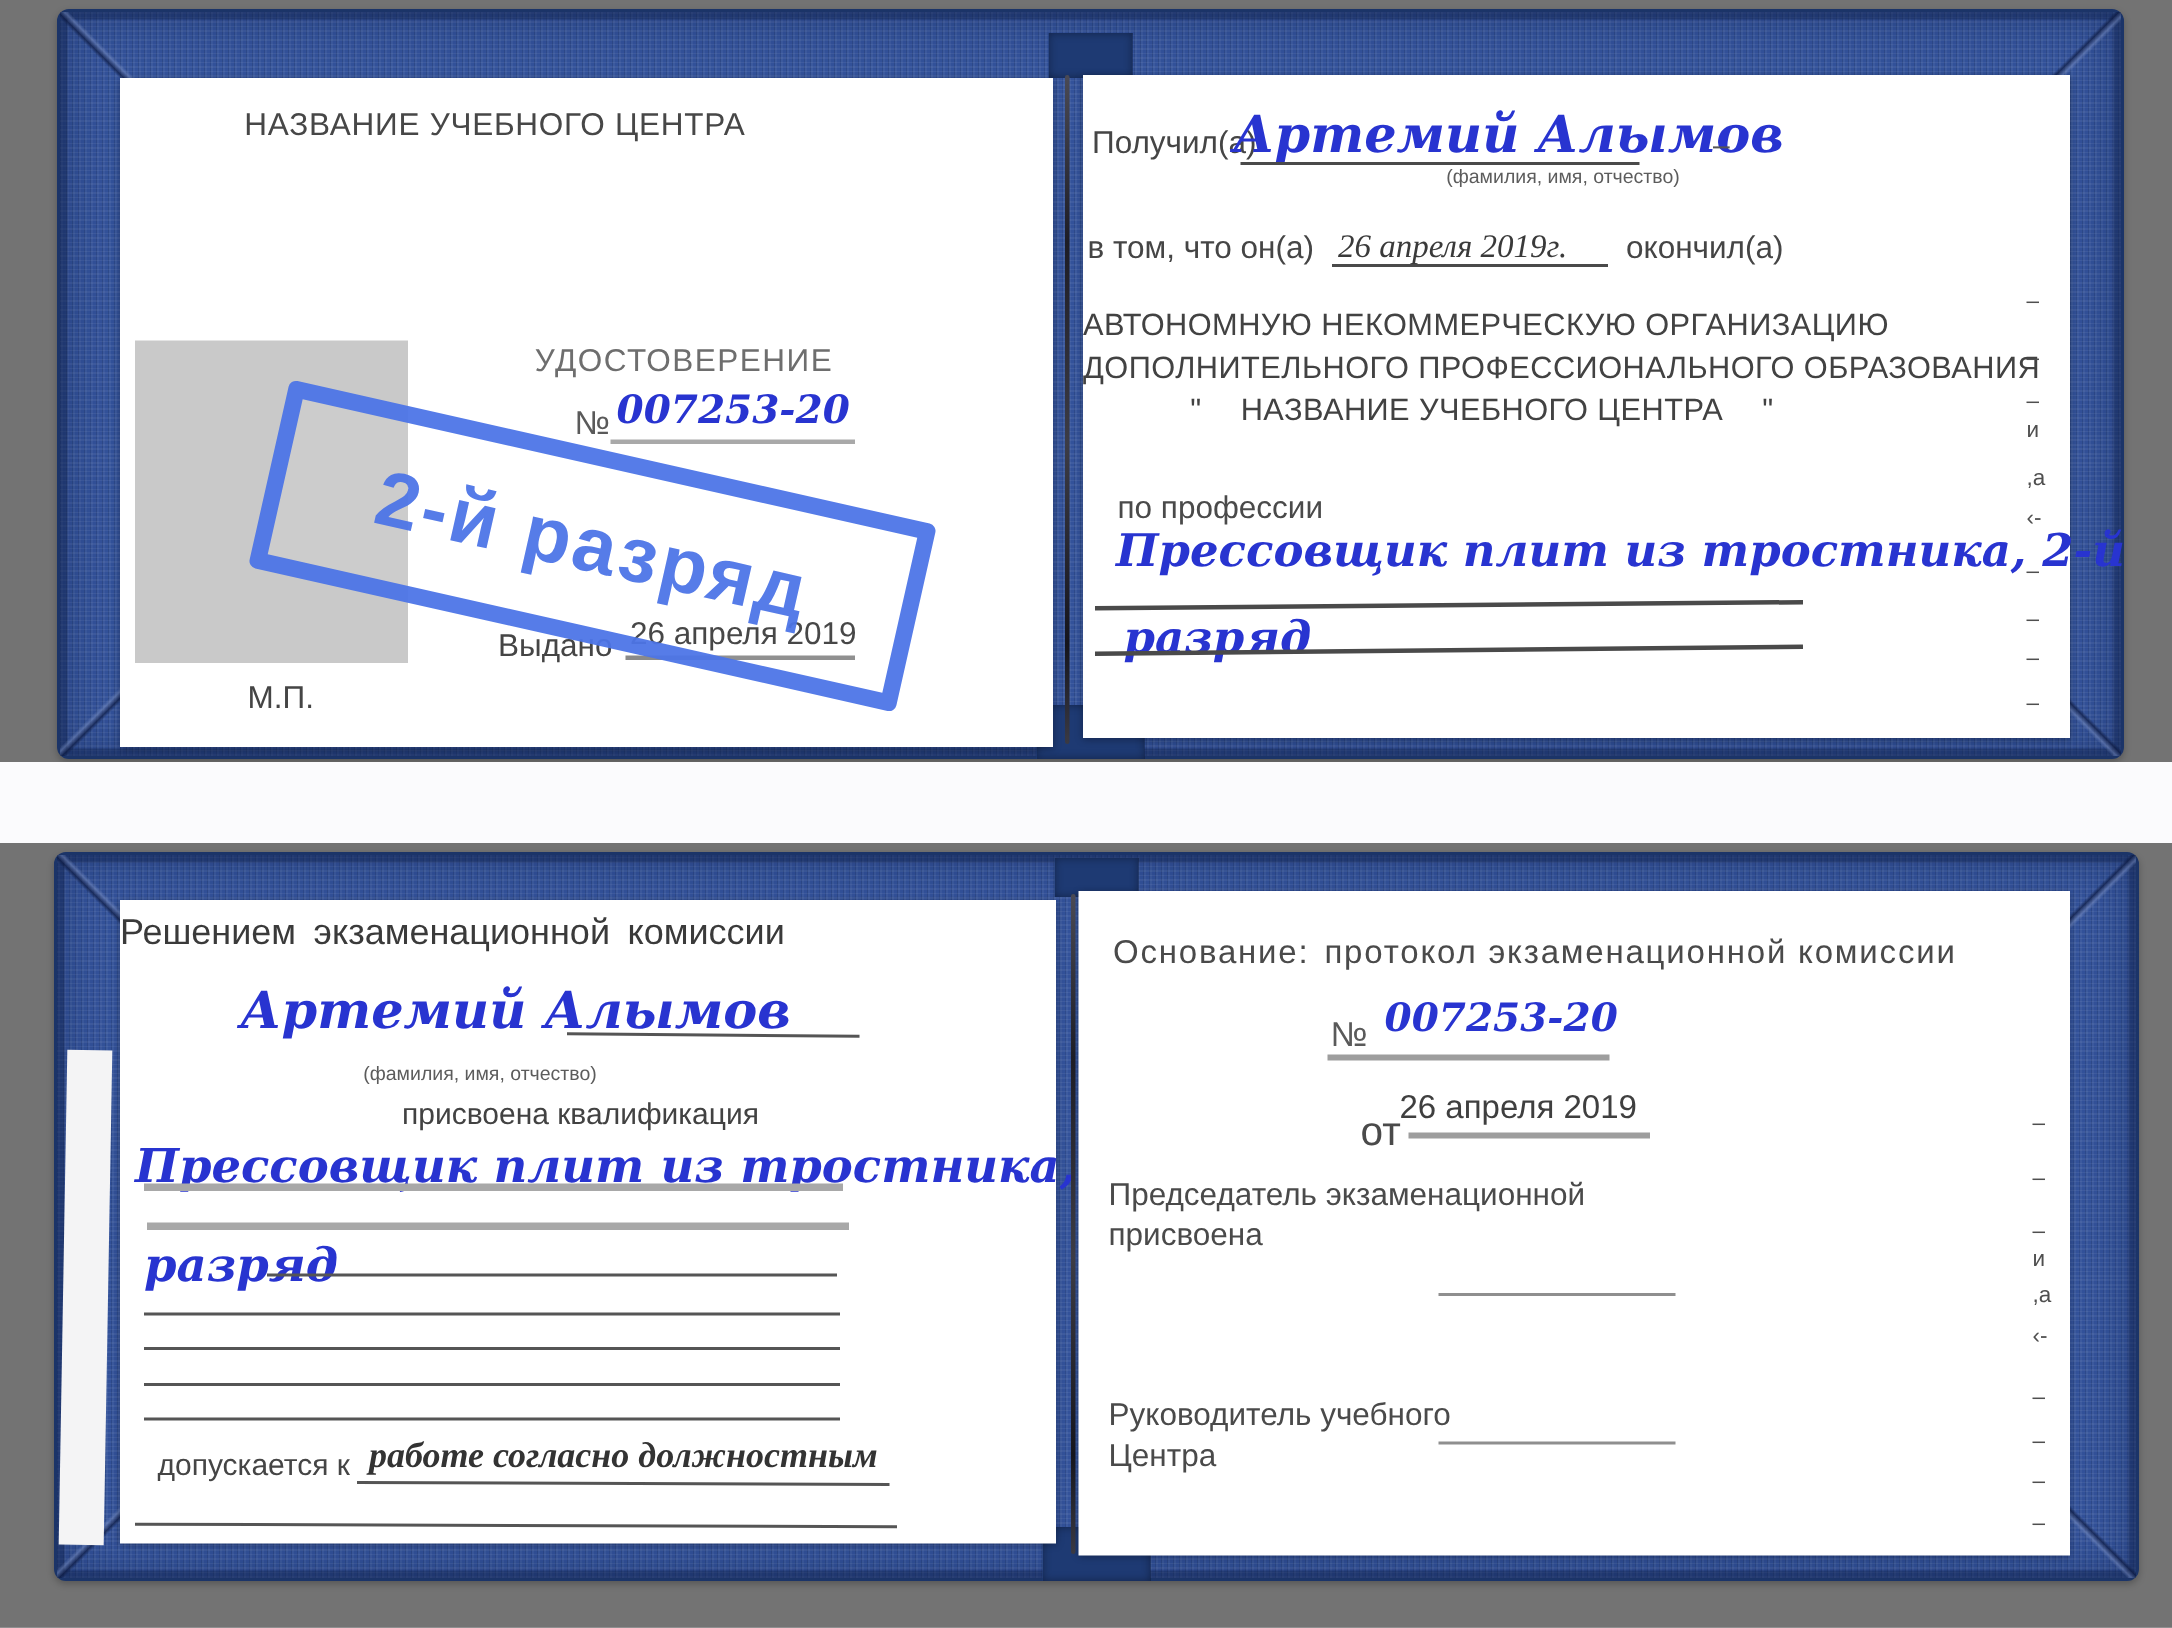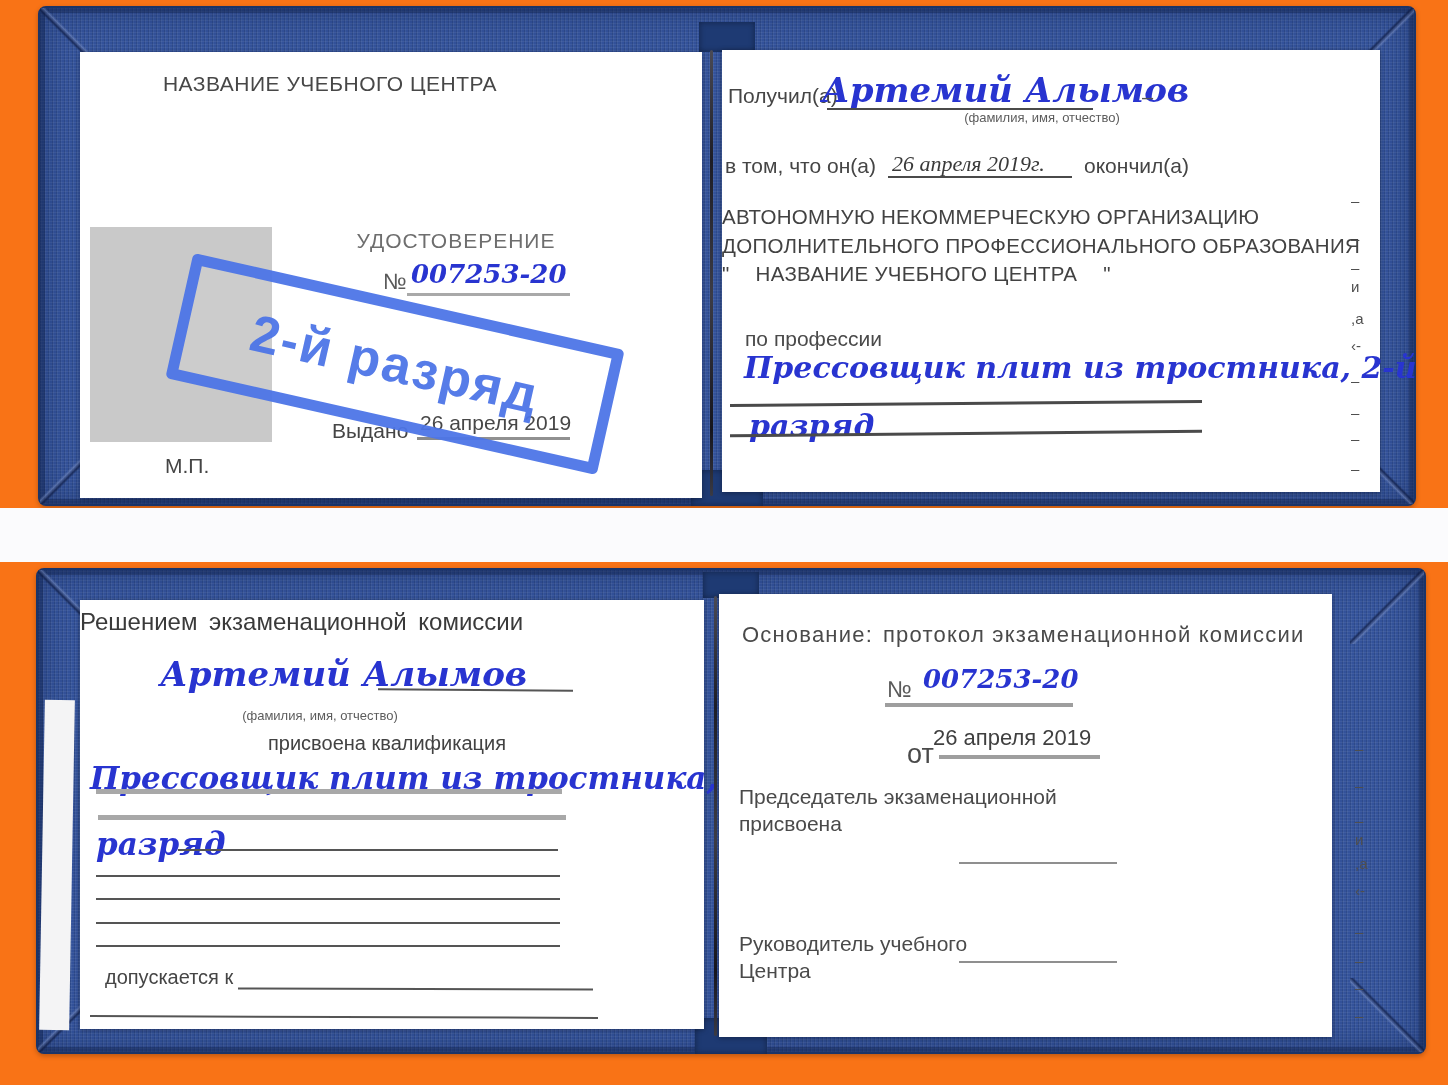--- a/index.html
+++ b/index.html
@@ -1,17 +1,17 @@
 <!DOCTYPE html>
 <html style="--cover-blue: #33529a; --handwriting-blue: #2834d0; --stamp-blue: #4d75e7; --photo-gray: #c9c9c9;"><head>
 <meta charset="utf-8">
 <style>
   html,body{margin:0;padding:0;}
   body{background:#e8e8ea;font-family:"Liberation Sans", sans-serif;}
-  #canvas{position:relative;width:1448px;height:1085px;background:#f97316;overflow:hidden;margin:0 auto;}
+  #canvas{position:relative;width:1448px;height:1085px;background:#737373;overflow:hidden;margin:0 auto;}
 
   
   .book{position:absolute;border-radius:8px;border:2px solid #1b3468;box-sizing:border-box;
     background:
       repeating-linear-gradient(0deg, rgba(255,255,255,.06) 0 1px, rgba(0,0,0,0) 1px 3px),
       repeating-linear-gradient(90deg, rgba(0,0,0,.10) 0 1px, rgba(255,255,255,.05) 1px 2px, rgba(0,0,0,0) 2px 4px),
       var(--cover-blue,#33529a);
     box-shadow: inset 0 0 0 5px rgba(15,33,75,.40), inset 0 0 34px rgba(8,20,55,.38), 0 2px 5px rgba(0,0,0,.25);}
   #top-book{left:38px;top:6px;width:1378px;height:500px;}
   #bottom-book{left:36px;top:568px;width:1390px;height:486px;}
@@ -64,21 +64,21 @@
   .page.tr{left:682px;top:42px;width:658px;height:442px;}
   .tr-received{left:6px;top:34px;font-size:21px;}
   .tr-name{left:100px;top:20px;font-size:34px;}
   .tr-name-line{left:105px;top:58px;width:266px;}
   .tr-name-dash{left:420px;top:36px;font-size:20px;color:#555;}
   .tr-fio{left:200px;top:60px;width:240px;text-align:center;}
   .tr-tom{left:3px;top:104px;font-size:21px;}
   .tr-findate{left:170px;top:101px;font-family:"Liberation Serif",serif;font-style:italic;font-size:22px;color:#3a3a3a;white-space:nowrap;}
   .tr-findate-line{left:166px;top:126px;width:184px;}
   .tr-okonchil{left:362px;top:104px;font-size:21px;}
-  .tr-org{left:0;top:0;width:532px;text-align:left;font-size:20.5px;letter-spacing:.3px;color:#424242;white-space:nowrap;}
+  .tr-org{left:0;top:0;width:532px;text-align:center;font-size:20.5px;letter-spacing:.3px;color:#424242;white-space:nowrap;}
   .tr-org.l1{top:155px;}
   .tr-org.l2{top:184px;}
   .tr-org.l3{top:212px;}
   .tr-org.l3 .qgap{padding:0 26px;position:static;}
   .tr-org.l3 span{position:static;}
   .tr-prof-label{left:23px;top:277px;font-size:21px;color:#4a4a4a;}
   .tr-prof1{left:22px;top:300px;font-size:30px;}
   .tr-line1{left:8px;top:352px;width:472px;height:2.5px;transform:rotate(-.5deg);background:#4a4a4a;}
   .tr-prof2{left:27px;top:358px;font-size:30px;}
   .tr-line2{left:8px;top:382px;width:472px;height:2.5px;transform:rotate(-.55deg);background:#4a4a4a;}
@@ -97,21 +97,21 @@
   .bl-script2{left:16px;top:226px;font-size:31px;}
   .bl-line-r{left:98px;top:249px;width:380px;height:1.5px;background:#555;}
   .bl-thin{left:16px;width:464px;height:1.5px;background:#555;}
   .bl-dopusk{left:25px;top:366px;font-size:20px;}
   .bl-fill1{left:166px;top:358px;font-size:24px;}
   .bl-fill-line1{left:158px;top:388px;width:355px;height:2px;background:#555;transform:rotate(.2deg);}
   .bl-fill2{left:25px;top:388px;font-size:24px;}
   .bl-fill-line2{left:10px;top:416px;width:508px;height:2px;background:#555;transform:rotate(.2deg);}
 
   
-  .page.br{left:681px;top:24px;width:613px;height:443px;}
+  .page.br{left:681px;top:24px;width:661px;height:443px;}
   .br-header{left:23px;top:28px;font-size:22px;letter-spacing:1.2px;color:#4a4a4a;white-space:nowrap;}
   .br-header span{position:static;}
   .br-header .sep{padding-right:10px;}
   .br-num-label{left:168px;top:82px;font-size:23px;color:#5a5a5a;}
   .br-num-value{left:204px;top:70px;font-size:26px;}
   .br-num-line{left:166px;top:109px;width:188px;height:3.5px;background:#9e9e9e;}
   .br-ot{left:188px;top:145px;font-size:27px;color:#4a4a4a;}
   .br-date{left:214px;top:131px;font-size:22px;color:#3f3f3f;}
   .br-date-line{left:220px;top:161px;width:161px;height:3.5px;background:#9e9e9e;}
   .br-chairman{left:20px;top:189px;width:345px;font-size:21px;line-height:27px;color:#4a4a4a;white-space:normal;}
@@ -206,20 +206,21 @@
       <div class="hw bl-script1">Прессовщик плит из тростника, 2-й</div>
       <div class="rule-gray bl-gray1"></div>
       <div class="rule-gray bl-gray2"></div>
       <div class="hw bl-script2">разряд</div>
       <div class="bl-line-r"></div>
       <div class="bl-thin" style="top:275px;"></div>
       <div class="bl-thin" style="top:298px;"></div>
       <div class="bl-thin" style="top:322px;"></div>
       <div class="bl-thin" style="top:345px;"></div>
       <div class="print bl-dopusk">допускается к</div>
+      <div class="fill-italic bl-fill1">работе согласно должностным</div>
       <div class="bl-fill-line1"></div>
       <div class="bl-fill-line2"></div>
     </div>
 
     <div class="page br">
       <div class="br-header">
         <span class="sep">Основание:</span><span>протокол экзаменационной комиссии</span>
       </div>
       <div class="print-gray br-num-label">№</div>
       <div class="hw br-num-value">007253-20</div>

